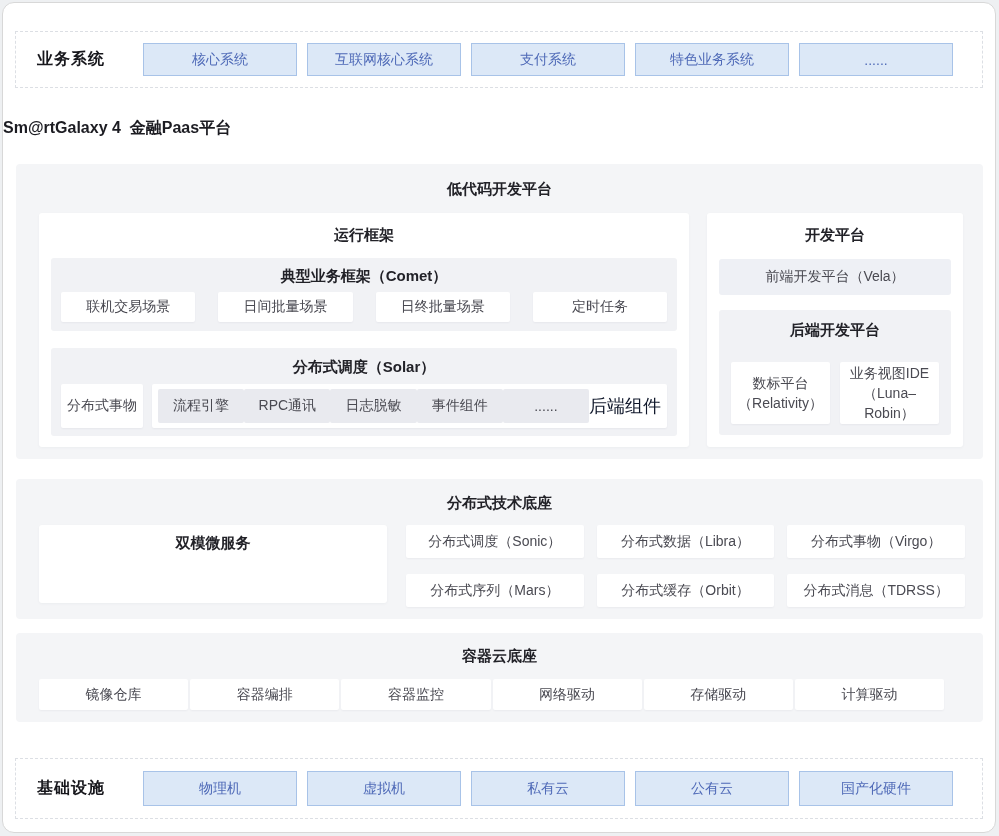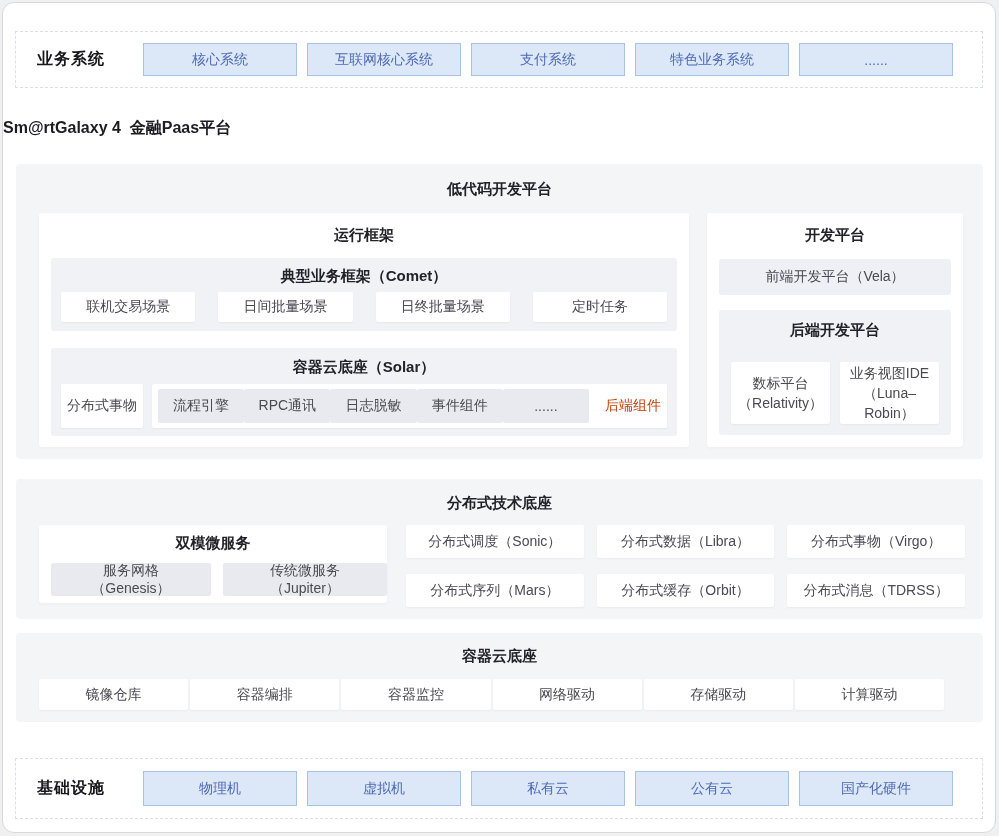--- a/index.html
+++ b/index.html
@@ -68,21 +68,21 @@
   .comet-row .box-white { flex: 1 1 0; }
   .solar { left: 12px; top: 135px; width: 626px; height: 88px; }
   .solar .sub-title { padding-top: 10px; }
   .solar-row { position: absolute; left: 10px; right: 10px; top: 36px; height: 44px; display: flex; gap: 9px; }
   .solar-front { flex: 0 0 82px; }
   .solar-strip {
     flex: 1 1 auto; background: #ffffff; border-radius: 2px; box-shadow: 0 1px 2px rgba(30,40,70,0.05);
     display: flex; align-items: center; padding: 0 6px;
   }
   .solar-strip .chip { flex: 1 1 0; height: 34px; }
-  .solar-back { flex: 0 0 72px; text-align: right; font-size: 14px; color: #c2410c; }
+  .solar-back { flex: 0 0 72px; text-align: right; font-size: 18px; color: #0f172a; }
   .devpanel { left: 691px; top: 49px; width: 256px; height: 234px; }
   .vela-chip {
     position: absolute; left: 12px; top: 46px; width: 232px; height: 36px;
     background: #eef0f5; border-radius: 3px; font-size: 14px; color: #4a4a52;
     display: flex; align-items: center; justify-content: center;
   }
   .backend { left: 12px; top: 97px; width: 232px; height: 125px; }
   .backend .sub-title { padding-top: 11px; }
   .backend-row { position: absolute; left: 12px; right: 12px; top: 52px; height: 62px; display: flex; gap: 10px; }
   .backend-row .box-white { flex: 1 1 0; flex-direction: column; line-height: 20px; }
@@ -136,21 +136,21 @@
         <div class="sub-title">典型业务框架（Comet）</div>
         <div class="comet-row">
           <div class="box-white">联机交易场景</div>
           <div class="box-white">日间批量场景</div>
           <div class="box-white">日终批量场景</div>
           <div class="box-white">定时任务</div>
         </div>
       </div>
 
       <div class="subsection solar">
-        <div class="sub-title">容器云底座（Solar）</div>
+        <div class="sub-title">分布式调度（Solar）</div>
         <div class="solar-row">
           <div class="box-white solar-front">分布式事物</div>
           <div class="solar-strip">
             <div class="chip">流程引擎</div>
             <div class="chip">RPC通讯</div>
             <div class="chip">日志脱敏</div>
             <div class="chip">事件组件</div>
             <div class="chip">......</div>
             <div class="solar-back">后端组件</div>
           </div>
@@ -175,24 +175,20 @@
         </div>
       </div>
     </div>
   </div>
 
   <div class="section distributed">
     <div class="section-title">分布式技术底座</div>
 
     <div class="panel dual">
       <div class="panel-title">双模微服务</div>
-      <div class="dual-row">
-        <div class="chip">服务网格（Genesis）</div>
-        <div class="chip">传统微服务（Jupiter）</div>
-      </div>
     </div>
 
     <div class="dist-grid">
       <div class="dist-row">
         <div class="box-white">分布式调度（Sonic）</div>
         <div class="box-white">分布式数据（Libra）</div>
         <div class="box-white">分布式事物（Virgo）</div>
       </div>
       <div class="dist-row">
         <div class="box-white">分布式序列（Mars）</div>

